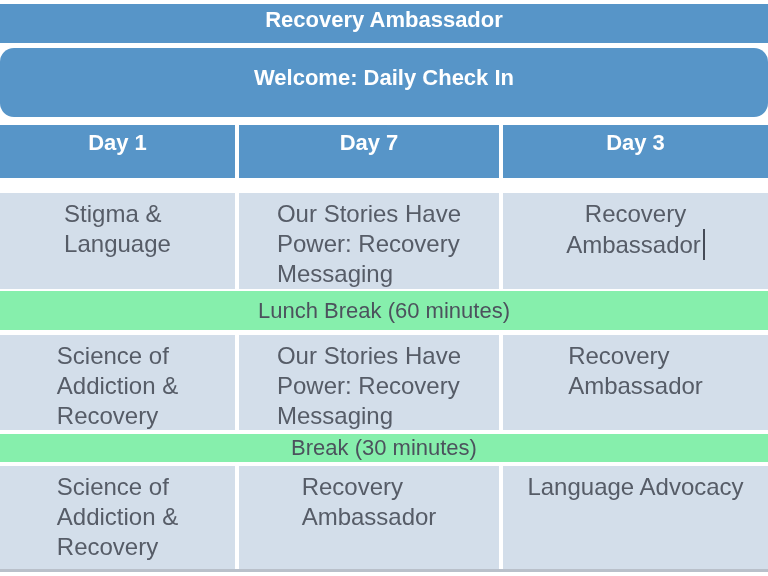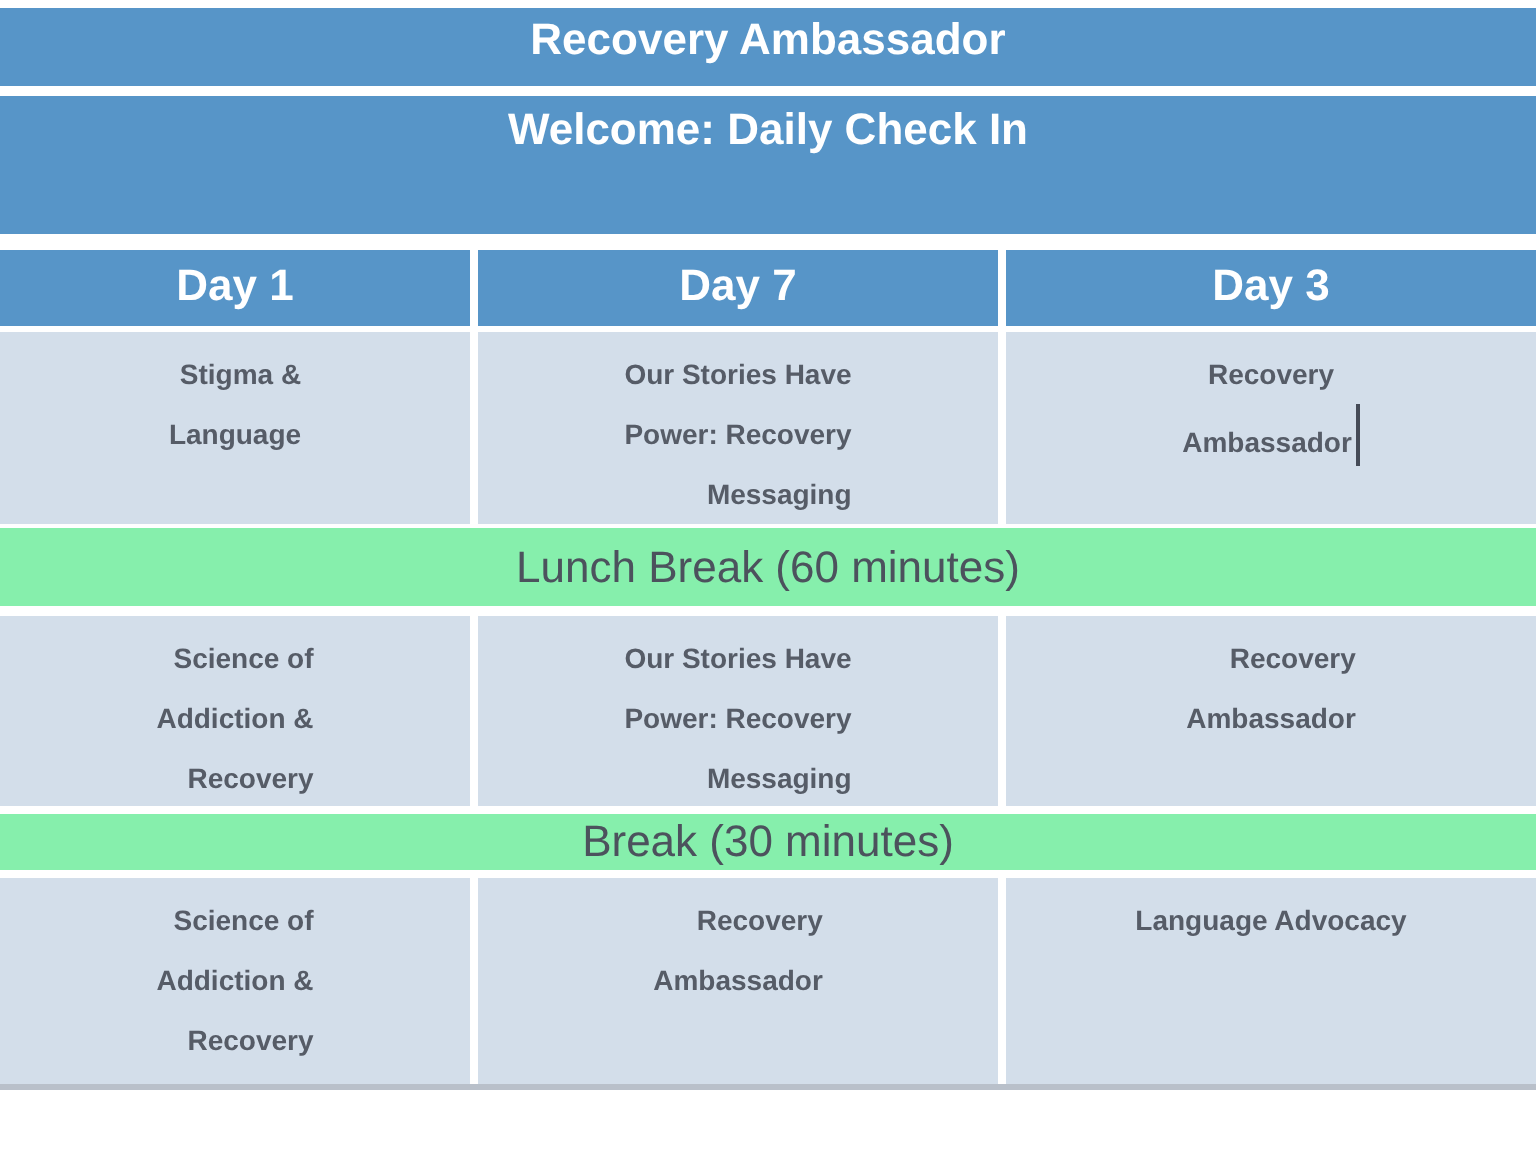--- a/index.html
+++ b/index.html
@@ -12,34 +12,34 @@
   }
   .top-margin{height:4px;}
   .row{display:flex;column-gap:4px;}
   .row.single .cell{width:768px;}
   .c1{width:235px;}
   .c2{width:260px;}
   .c3{width:265px;}
   .cell{
     box-sizing:border-box;
     display:flex;flex-direction:column;align-items:center;
-    text-align:right;
+    text-align:left;
   }
   
   .blue{background:#5795C8;color:#ffffff;font-weight:bold;}
   .row-title{height:39px;margin-bottom:5px;}
   .row-title .cell{font-size:22px;padding-top:3px;}
   .row-welcome{height:69px;margin-bottom:8px;}
-  .row-welcome .cell{font-size:22px;padding-top:4px;}
-  .row-days{height:38px;margin-bottom:3px;}
+  .row-welcome .cell{font-size:22px;padding-top:17px;border-radius:14px;}
+  .row-days{height:53px;margin-bottom:15px;}
   .row-days .cell{font-size:22px;padding-top:5px;}
   
   .band{background:#D3DEEA;}
   .session .cell{
-    color:#565C67;font-weight:bold;font-size:14px;line-height:30px;
+    color:#565C67;font-weight:normal;font-size:24px;line-height:30px;
     padding-top:6px;white-space:pre-line;
   }
   .row-s1{height:96px;margin-bottom:2px;}
   .row-s2{height:95px;margin-bottom:4px;}
   .row-s3{height:103px;}
   
   .lighter{background:#86efac;}
   .row-break{height:39px;margin-bottom:5px;}
   .row-break2{height:28px;margin-bottom:4px;}
   .row-break .cell,.row-break2 .cell{

